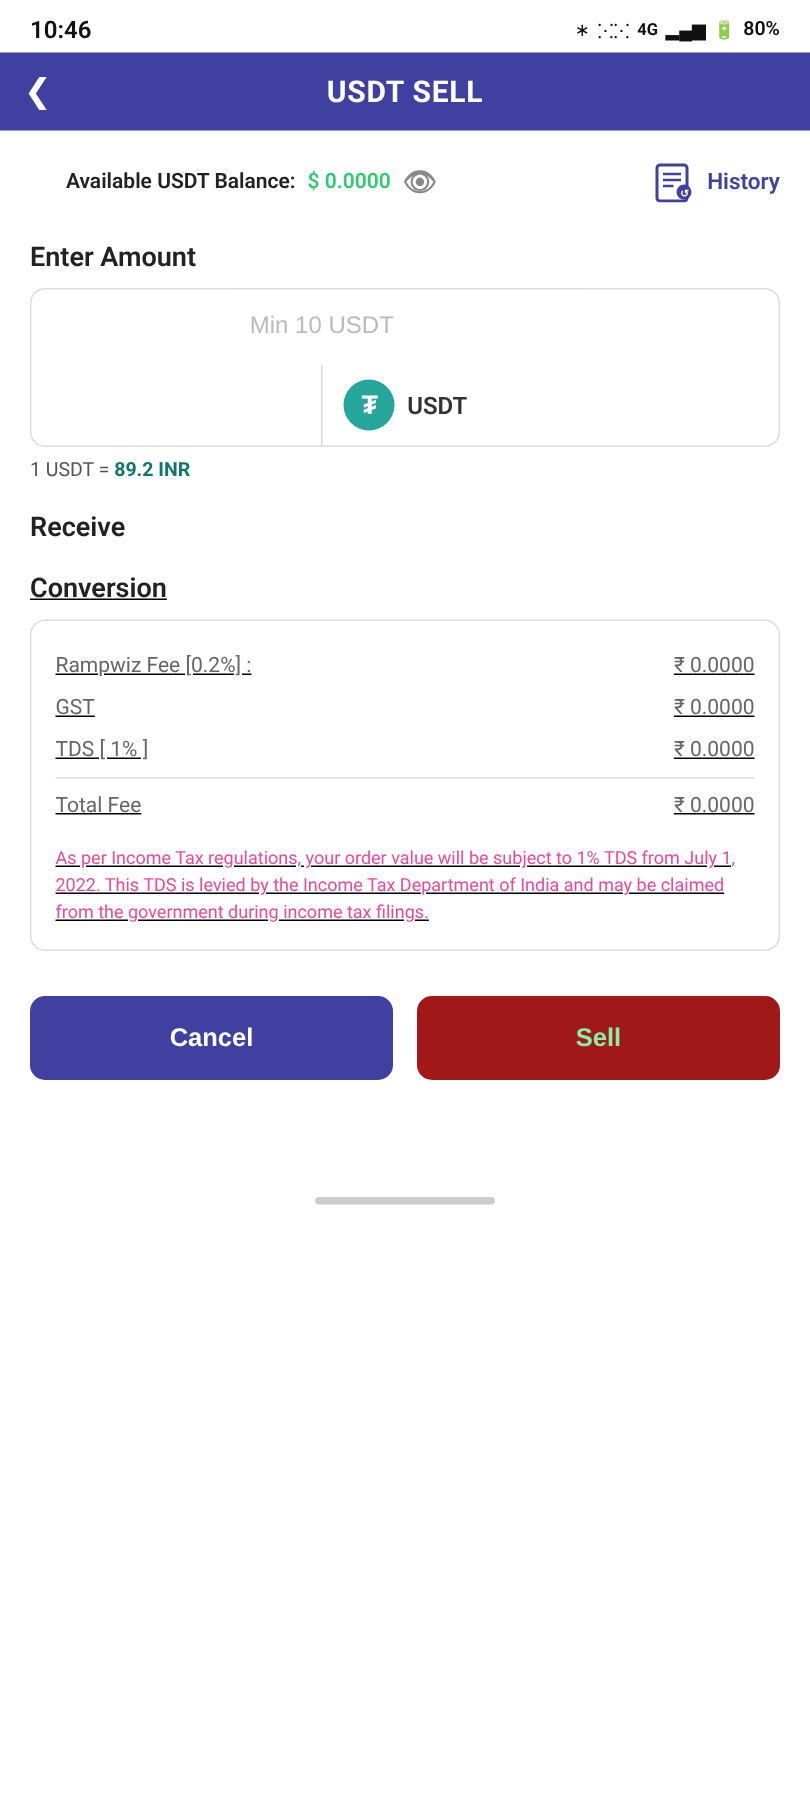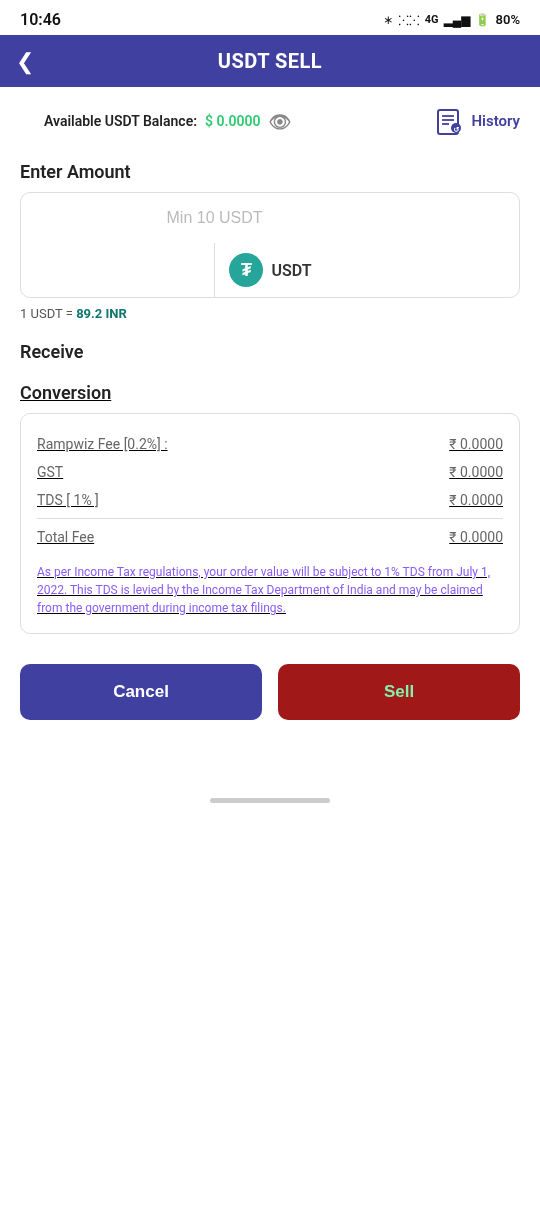--- a/index.html
+++ b/index.html
@@ -206,21 +206,21 @@
     .conversion-row:not(:last-child) {
       border-bottom: none;
     }
     .total-fee-row {
       border-top: 1px solid #ddd;
       margin-top: 4px;
       padding-top: 10px;
     }
     .note-text {
       font-size: 12px;
-      color: #8b5cf6;
+      color: #ec4899;
       margin-top: 12px;
       line-height: 1.5;
     }
 
     
     .buttons-row {
       display: flex;
       gap: 16px;
       margin-bottom: 30px;
     }

